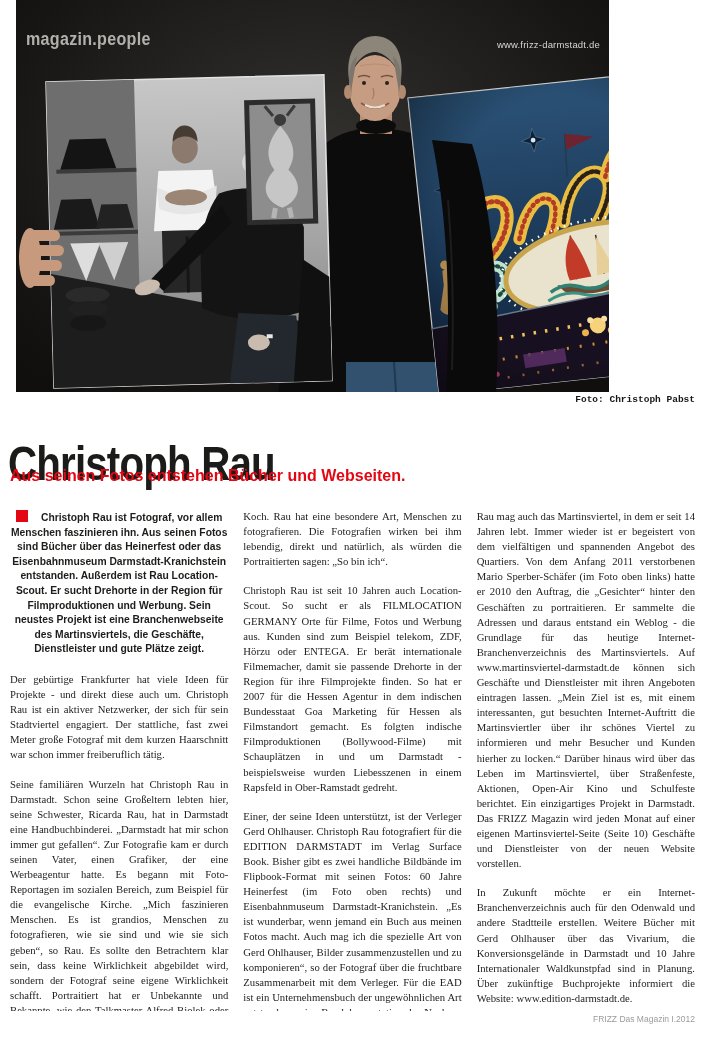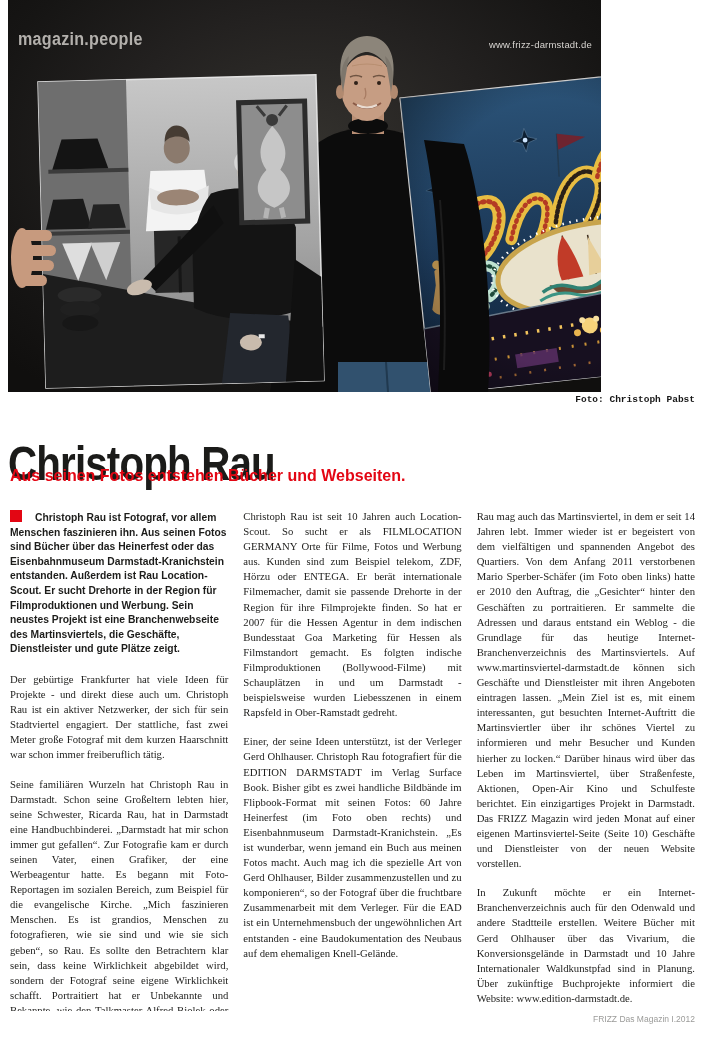--- a/index.html
+++ b/index.html
@@ -1,40 +1,40 @@
 <!DOCTYPE html>
 <html lang="de"><head>
 <meta charset="utf-8">
 <style>
   html,body{margin:0;padding:0;background:#e8e8e8;}
   .page{width:705px;height:1038px;position:relative;overflow:hidden;background:#ffffff;
         font-family:"Liberation Sans",sans-serif;color:#1d1d1b;margin:0 auto;}
 
   
-  .photo-area{position:absolute;left:8px;top:0;width:593px;height:392px;overflow:hidden;
+  .photo-area{position:absolute;left:16px;top:0;width:593px;height:392px;overflow:hidden;
     background:radial-gradient(ellipse 420px 300px at 50% 38%, #34322e 0%, #232120 45%, #161514 78%, #100f0e 100%);}
   .photo-area svg{position:absolute;left:0;top:0;}
   .mag-label{position:absolute;left:10px;top:29px;font-size:17.5px;font-weight:bold;
     color:#b3b0ac;letter-spacing:.3px;transform:scaleX(.92);transform-origin:left center;z-index:5;}
   .site-url{position:absolute;right:9px;top:39px;font-size:9.5px;font-weight:normal;
     color:#d8d5d1;letter-spacing:.2px;z-index:5;}
 
   .credit{position:absolute;top:394px;right:10px;font-size:9.5px;font-weight:bold;color:#161616;font-family:Liberation Mono, monospace;}
 
   
   .title{position:absolute;left:8px;top:404px;font-size:48px;font-weight:bold;letter-spacing:-1px;
     color:#1b1b19;transform:scaleX(.84);transform-origin:left top;white-space:nowrap;}
   .subtitle{position:absolute;left:10px;top:466px;font-size:16.5px;font-weight:bold;
     color:#e30613;transform:scaleX(.97);transform-origin:left top;white-space:nowrap;}
 
   
   .columns{position:absolute;left:10px;top:509px;width:685px;height:502px;display:flex;gap:15px;overflow:hidden;}
   .col{flex:1 1 0;min-width:0;}
   .lead{font-family:"Liberation Sans",sans-serif;font-weight:bold;font-size:10.3px;
-    line-height:14.6px;text-align:left;margin:0 0 15px 0;}
+    line-height:14.6px;text-align:center;margin:0 0 15px 0;}
   .red-square{display:inline-block;width:12px;height:12px;background:#e30613;
     margin-right:13px;transform:translateY(1px);}
   .body-p{font-family:"Liberation Serif",serif;font-size:10.7px;line-height:15.1px;
     text-align:justify;margin:0 0 14px 0;}
   .author{float:right;font-family:"Liberation Sans",sans-serif;font-weight:bold;
     font-size:8.2px;letter-spacing:.3px;margin-top:4px;}
 
   .footer{position:absolute;right:10px;top:1014px;font-size:8.5px;color:#9b9b99;}
 </style>
 </head>
@@ -234,20 +234,21 @@
   <h1 class="title">Christoph Rau</h1>
   <div class="subtitle">Aus seinen Fotos entstehen Bücher und Webseiten.</div>
 
   <div class="columns">
     <div class="col">
       <p class="lead"><span class="red-square"></span><span>Christoph Rau ist Fotograf, vor allem Menschen faszinieren ihn. Aus seinen Fotos sind Bücher über das Heinerfest oder das Eisenbahnmuseum Darmstadt-Kranichstein entstanden. Außerdem ist Rau Location-Scout. Er sucht Drehorte in der Region für Filmproduktionen und Werbung. Sein neustes Projekt ist eine Branchenwebseite des Martinsviertels, die Geschäfte, Dienstleister und gute Plätze zeigt.</span></p>
       <p class="body-p">Der gebürtige Frankfurter hat viele Ideen für Projekte - und direkt diese auch um. Christoph Rau ist ein aktiver Netzwerker, der sich für sein Stadtviertel engagiert. Der stattliche, fast zwei Meter große Fotograf mit dem kurzen Haarschnitt war schon immer freiberuflich tätig.</p>
       <p class="body-p">Seine familiären Wurzeln hat Christoph Rau in Darmstadt. Schon seine Großeltern lebten hier, seine Schwester, Ricarda Rau, hat in Darmstadt eine Handbuchbinderei. „Darmstadt hat mir schon immer gut gefallen“. Zur Fotografie kam er durch seinen Vater, einen Grafiker, der eine Werbeagentur hatte. Es begann mit Foto-Reportagen im sozialen Bereich, zum Beispiel für die evangelische Kirche. „Mich faszinieren Menschen. Es ist grandios, Menschen zu fotografieren, wie sie sind und wie sie sich geben“, so Rau. Es sollte den Betrachtern klar sein, dass keine Wirklichkeit abgebildet wird, sondern der Fotograf seine eigene Wirklichkeit schafft. Portraitiert hat er Unbekannte und Bekannte, wie den Talkmaster Alfred Biolek oder den Schauspieler Sebastian</p>
     </div>
     <div class="col">
+      <p class="body-p">Koch. Rau hat eine besondere Art, Menschen zu fotografieren. Die Fotografien wirken bei ihm lebendig, direkt und natürlich, als würden die Portraitierten sagen: „So bin ich“.</p>
       <p class="body-p">Christoph Rau ist seit 10 Jahren auch Location-Scout. So sucht er als FILMLOCATION GERMANY Orte für Filme, Fotos und Werbung aus. Kunden sind zum Beispiel telekom, ZDF, Hörzu oder ENTEGA. Er berät internationale Filmemacher, damit sie passende Drehorte in der Region für ihre Filmprojekte finden. So hat er 2007 für die Hessen Agentur in dem indischen Bundesstaat Goa Marketing für Hessen als Filmstandort gemacht. Es folgten indische Filmproduktionen (Bollywood-Filme) mit Schauplätzen in und um Darmstadt - beispielsweise wurden Liebesszenen in einem Rapsfeld in Ober-Ramstadt gedreht.</p>
       <p class="body-p">Einer, der seine Ideen unterstützt, ist der Verleger Gerd Ohlhauser. Christoph Rau fotografiert für die EDITION DARMSTADT im Verlag Surface Book. Bisher gibt es zwei handliche Bildbände im Flipbook-Format mit seinen Fotos: 60 Jahre Heinerfest (im Foto oben rechts) und Eisenbahnmuseum Darmstadt-Kranichstein. „Es ist wunderbar, wenn jemand ein Buch aus meinen Fotos macht. Auch mag ich die spezielle Art von Gerd Ohlhauser, Bilder zusammenzustellen und zu komponieren“, so der Fotograf über die fruchtbare Zusammenarbeit mit dem Verleger. Für die EAD ist ein Unternehmensbuch der ungewöhnlichen Art entstanden - eine Baudokumentation des Neubaus auf dem ehemaligen Knell-Gelände.</p>
     </div>
     <div class="col">
       <p class="body-p">Rau mag auch das Martinsviertel, in dem er seit 14 Jahren lebt. Immer wieder ist er begeistert von dem vielfältigen und spannenden Angebot des Quartiers. Von dem Anfang 2011 verstorbenen Mario Sperber-Schäfer (im Foto oben links) hatte er 2010 den Auftrag, die „Gesichter“ hinter den Geschäften zu portraitieren. Er sammelte die Adressen und daraus entstand ein Weblog - die Grundlage für das heutige Internet-Branchenverzeichnis des Martinsviertels. Auf www.martinsviertel-darmstadt.de können sich Geschäfte und Dienstleister mit ihren Angeboten eintragen lassen. „Mein Ziel ist es, mit einem interessanten, gut besuchten Internet-Auftritt die Martinsviertler über ihr schönes Viertel zu informieren und mehr Besucher und Kunden hierher zu locken.“ Darüber hinaus wird über das Leben im Martinsviertel, über Straßenfeste, Aktionen, Open-Air Kino und Schulfeste berichtet. Ein einzigartiges Projekt in Darmstadt. Das FRIZZ Magazin wird jeden Monat auf einer eigenen Martinsviertel-Seite (Seite 10) Geschäfte und Dienstleister von der neuen Website vorstellen.</p>
       <p class="body-p"><span>In Zukunft möchte er ein Internet-Branchenverzeichnis auch für den Odenwald und andere Stadtteile erstellen. Weitere Bücher mit Gerd Ohlhauser über das Vivarium, die Konversionsgelände in Darmstadt und 10 Jahre Internationaler Waldkunstpfad sind in Planung. Über zukünftige Buchprojekte informiert die Website: www.edition-darmstadt.de.</span><span class="author">MARTINA NOLTEMEIER</span></p>
 
     </div>
   </div>
 

